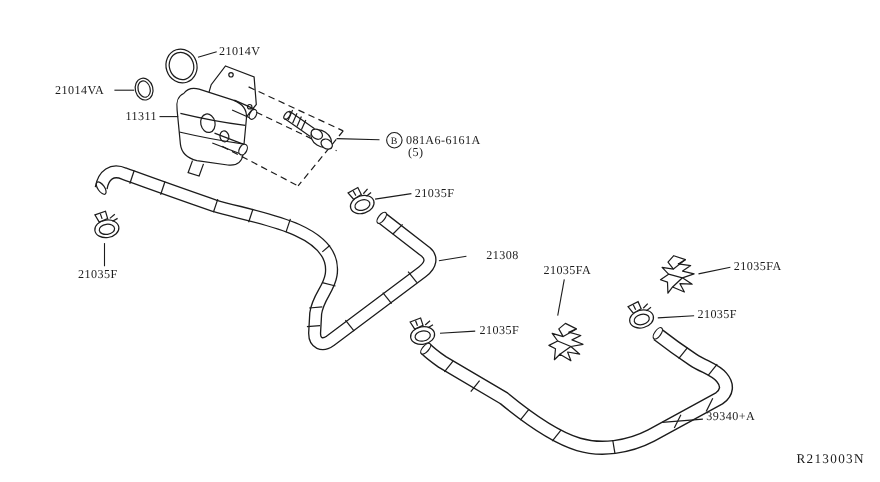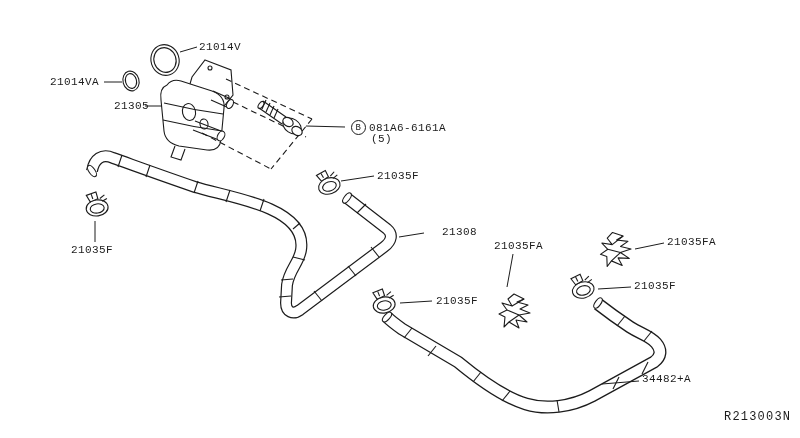--- a/index.html
+++ b/index.html
@@ -1,17 +1,17 @@
 <!DOCTYPE html>
 <html><head>
 <meta charset="utf-8">
 <style>
   html,body{margin:0;padding:0;background:#ffffff;}
   .canvas{position:relative;width:800px;height:438px;background:#ffffff;overflow:hidden;
-          font-family:Liberation Mono, monospace;}
+          font-family:Liberation Serif, serif;}
   .canvas svg{position:absolute;left:0;top:0;}
   .lbl{position:absolute;font-size:11px;line-height:12px;letter-spacing:.4px;color:#1c1c1c;
        white-space:nowrap;}
   .ref{font-size:12px;letter-spacing:1.2px;}
   .bolt-lbl{display:flex;align-items:center;gap:3px;}
   .circle-b{display:inline-flex;width:13px;height:13px;border:1.2px solid #1c1c1c;border-radius:50%;
             font-size:9px;line-height:12px;align-items:center;justify-content:center;flex:0 0 auto;}
 </style>
 </head>
 <body>
@@ -137,31 +137,31 @@
       <line x1="400" y1="303" x2="432" y2="301"></line>
       <line x1="513" y1="254" x2="507" y2="287"></line>
       <line x1="664" y1="243" x2="635" y2="249"></line>
       <line x1="631" y1="287" x2="598" y2="289"></line>
       <line x1="639" y1="381" x2="602" y2="384"></line>
     </g>
   </svg>
 
   <div class="lbl" style="left:199px;top:41px">21014V</div>
   <div class="lbl" style="left:50px;top:76px">21014VA</div>
-  <div class="lbl" style="left:114px;top:100px">21305</div>
+  <div class="lbl" style="left:114px;top:100px">11311</div>
 
   <div class="lbl bolt-lbl" style="left:351px;top:120px">
     <span class="circle-b">B</span>
     <span>081A6-6161A</span>
   </div>
   <div class="lbl" style="left:371px;top:133px">(5)</div>
 
   <div class="lbl" style="left:71px;top:244px">21035F</div>
   <div class="lbl" style="left:377px;top:170px">21035F</div>
   <div class="lbl" style="left:442px;top:226px">21308</div>
   <div class="lbl" style="left:436px;top:295px">21035F</div>
   <div class="lbl" style="left:494px;top:240px">21035FA</div>
   <div class="lbl" style="left:667px;top:236px">21035FA</div>
   <div class="lbl" style="left:634px;top:280px">21035F</div>
-  <div class="lbl" style="left:642px;top:373px">34482+A</div>
+  <div class="lbl" style="left:642px;top:373px">39340+A</div>
 
   <div class="lbl ref" style="left:724px;top:411px">R213003N</div>
 </div>
 
 </body></html>

